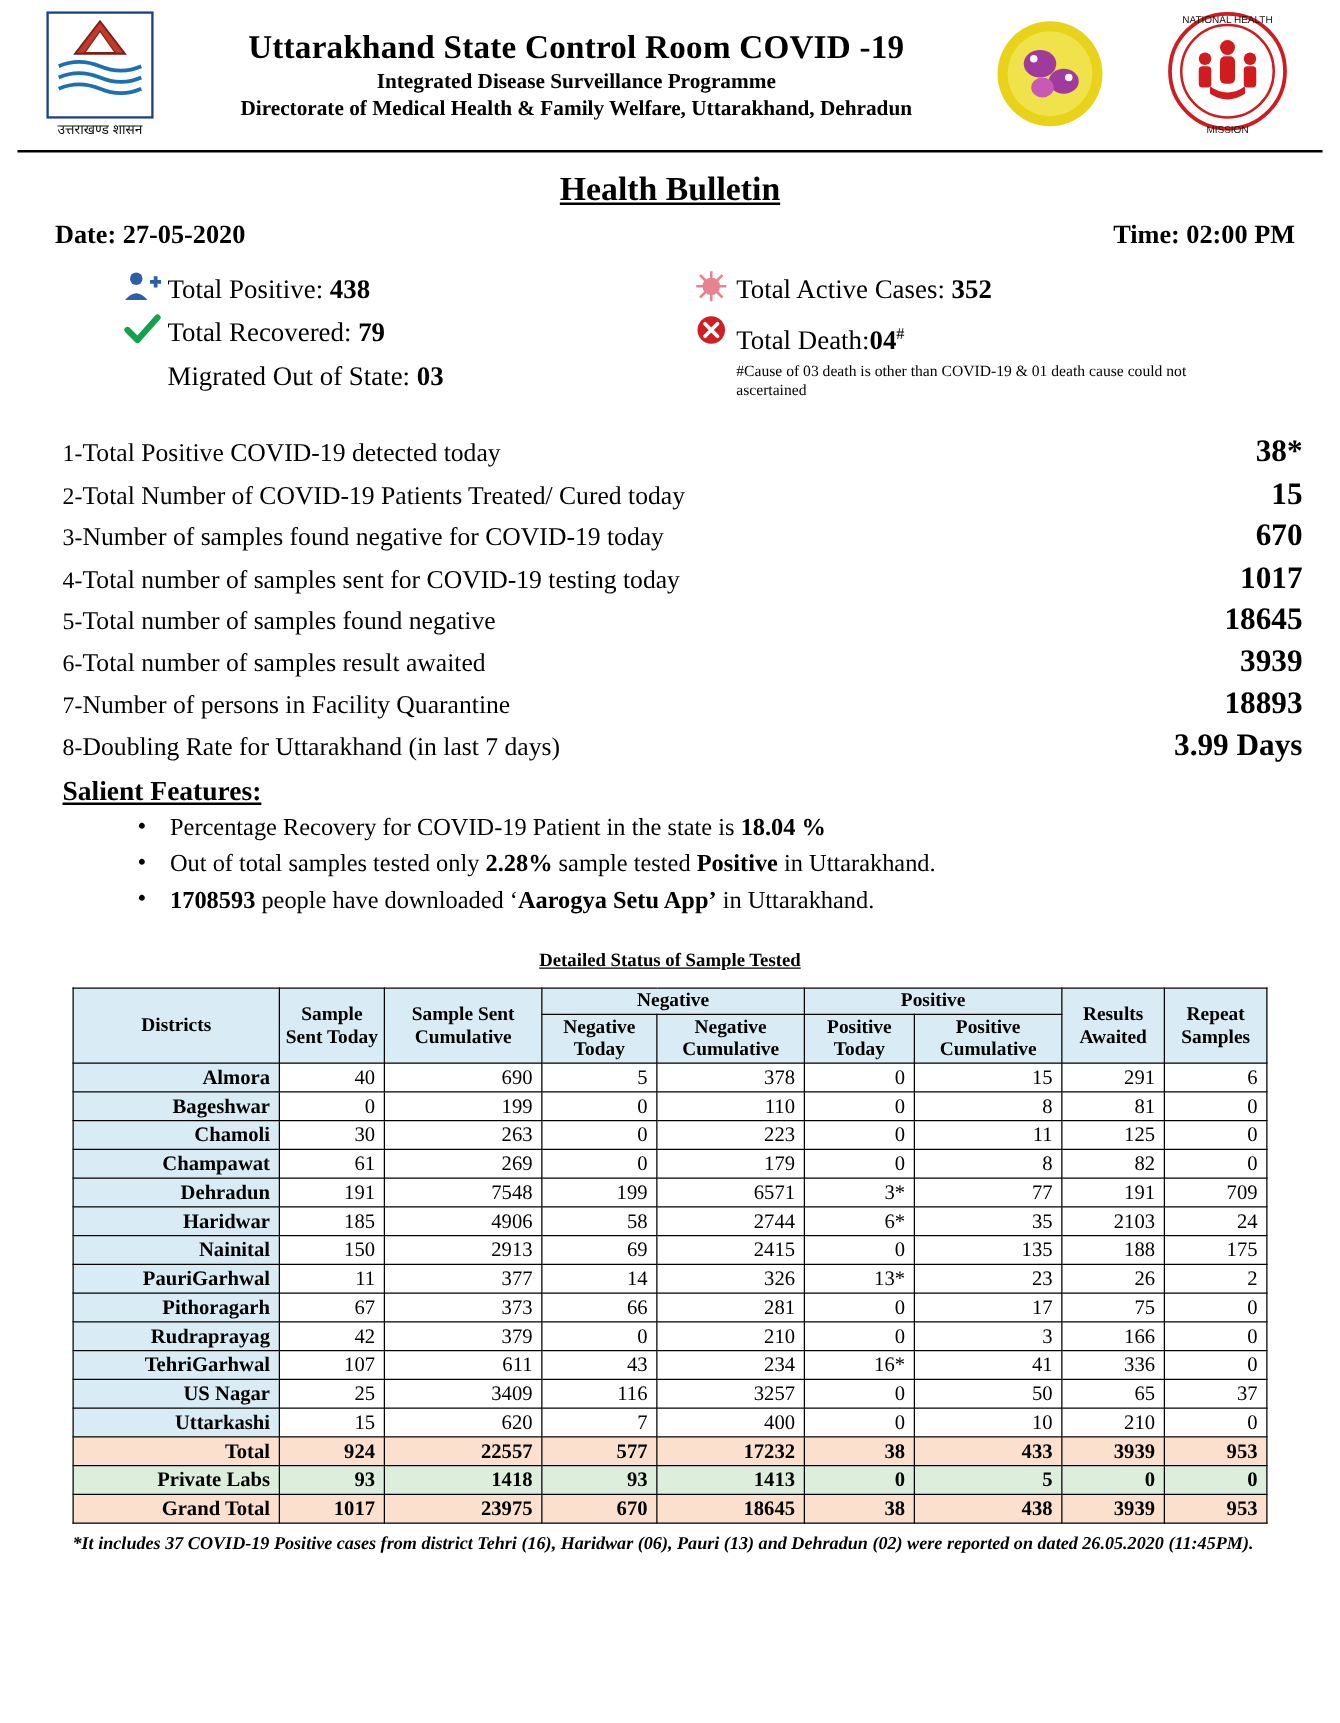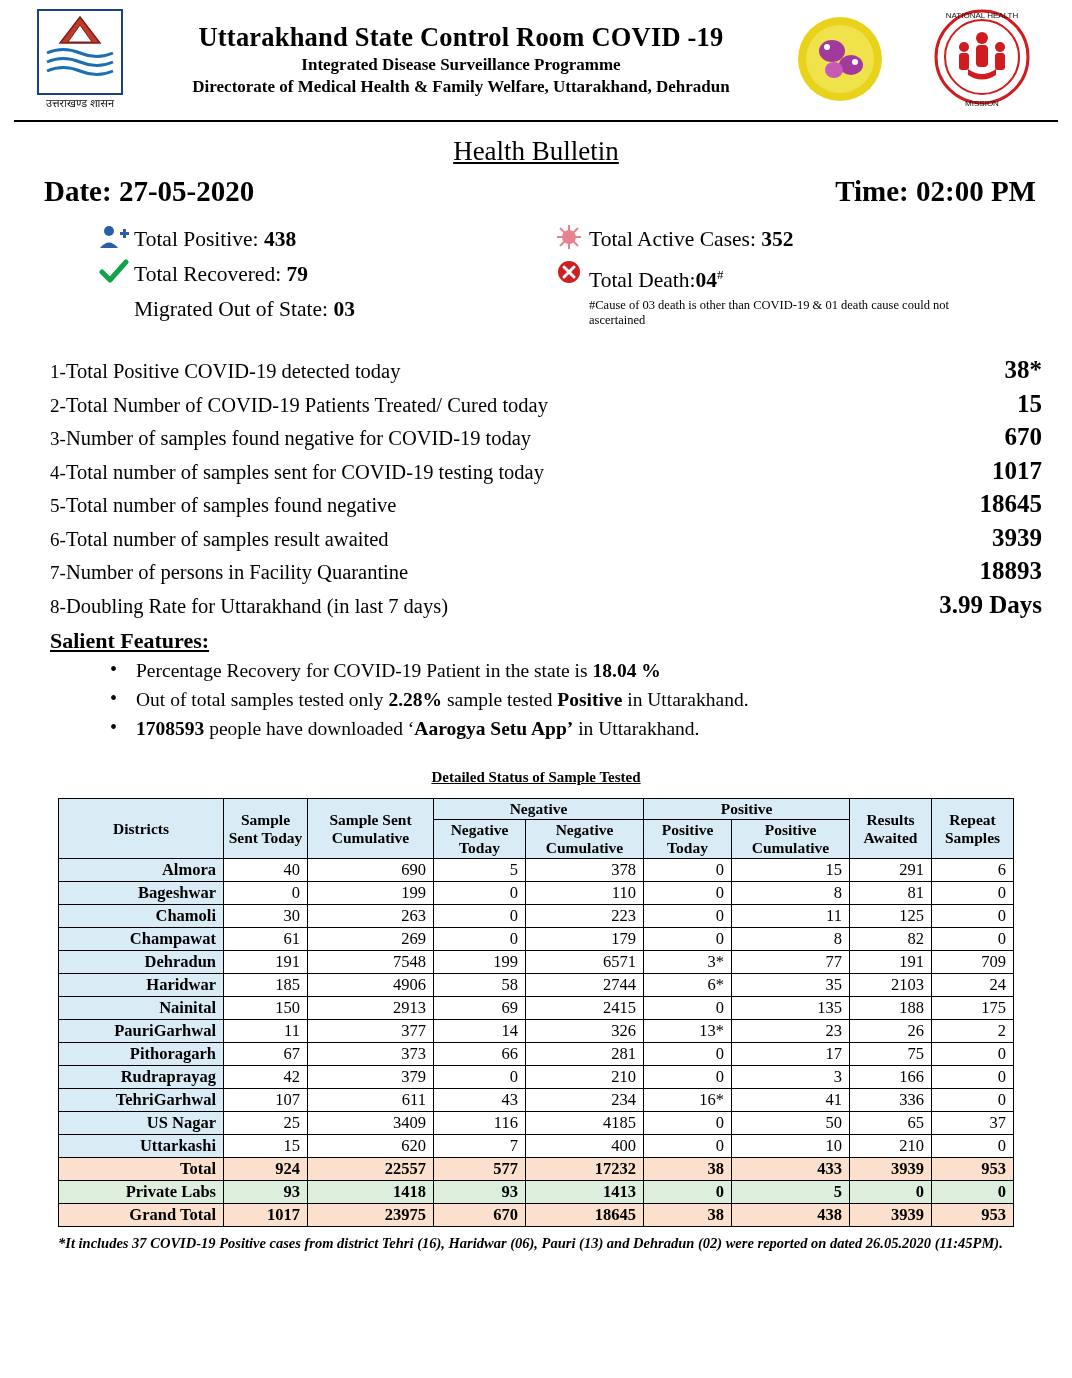--- a/index.html
+++ b/index.html
@@ -27,26 +27,26 @@
   .title-block { flex:1; text-align:center; }
   .title-main { font-size:26.5px; font-weight:bold; letter-spacing:.2px; }
   .title-sub1 { font-size:17px; font-weight:bold; margin-top:2px; }
   .title-sub2 { font-size:17px; font-weight:bold; margin-top:2px; }
   .logo-right { width:270px; display:flex; align-items:center; justify-content:flex-end; gap:26px; }
   .covid-logo { width:92px; height:92px; }
   .nhm-logo { width:140px; height:104px; position:relative; }
 
   
   .bulletin-title {
-    text-align:center; font-size:27px; font-weight:normal;
+    text-align:center; font-size:27px; font-weight:bold;
     text-decoration:underline; margin-top:14px;
   }
   .datetime {
     display:flex; justify-content:space-between;
-    font-size:29px; font-weight:bold;
+    font-size:21px; font-weight:bold;
     margin:8px 22px 0 30px;
   }
 
   
   .summary { display:flex; margin-top:16px; padding-left:80px; }
   .sum-col { width:455px; position:relative; }
   .sum-row { display:flex; align-items:flex-start; font-size:21.5px; line-height:31px; }
   .sum-ico { width:40px; flex:0 0 40px; text-align:center; }
   .sum-txt b { font-weight:bold; }
   .footnote { font-size:12.5px; line-height:15px; margin-left:40px; margin-top:2px; }
@@ -439,21 +439,21 @@
         <td>16*</td>
         <td>41</td>
         <td>336</td>
         <td>0</td>
       </tr>
       <tr>
         <td class="dist">US Nagar</td>
         <td>25</td>
         <td>3409</td>
         <td>116</td>
-        <td>4185</td>
+        <td>3257</td>
         <td>0</td>
         <td>50</td>
         <td>65</td>
         <td>37</td>
       </tr>
       <tr>
         <td class="dist">Uttarkashi</td>
         <td>15</td>
         <td>620</td>
         <td>7</td>

